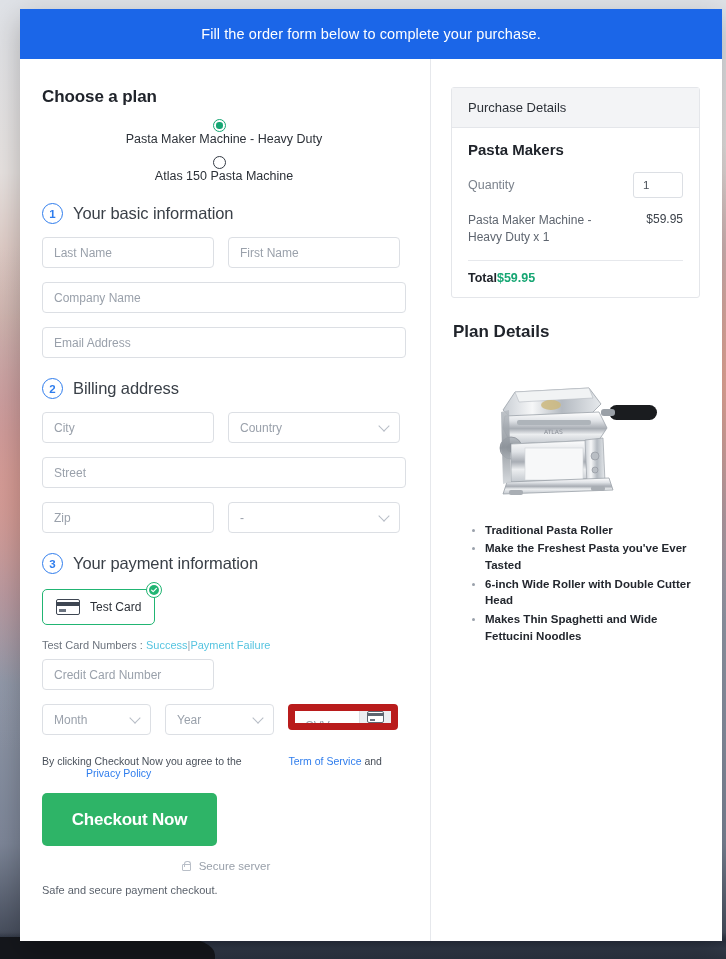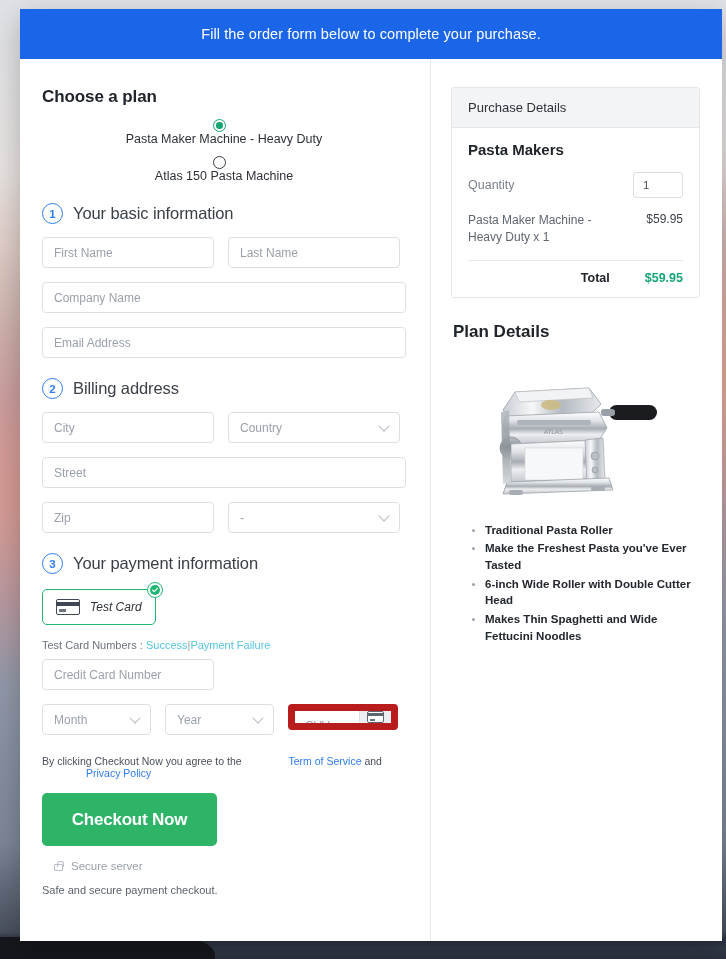--- a/index.html
+++ b/index.html
@@ -151,21 +151,21 @@
     width: 24px; height: 16px; border-radius: 2px;
     border: 1.6px solid #3e4652;
     margin-right: 10px; position: relative; background: #fff;
   }
   .card-glyph::before {
     content:""; position:absolute; left:0; right:0; top:2px; height:4px; background:#3e4652;
   }
   .card-glyph::after {
     content:""; position:absolute; left:2px; bottom:2px; width:7px; height:3px; background:#6b7380;
   }
-  .paytile-label { font-size: 12px; color: #2c3138; font-style: italic; }
+  .paytile-label { font-size: 12px; color: #2c3138; }
   .tick {
     position: absolute; right: -8px; top: -8px;
     width: 16px; height: 16px; border-radius: 50%;
     background: #fff; border: 1.4px solid #21b573;
     display: flex; align-items: center; justify-content: center;
   }
   .tick svg { display: block; }
 
   .testline { font-size: 11px; color: #6d747e; margin: 0 0 8px 0; }
   .testline a { color: #56c4e0; text-decoration: none; }
@@ -196,21 +196,21 @@
 
   .checkout {
     display: block;
     background: #2eb467; color: #fff;
     border: none; border-radius: 5px;
     width: 175px; height: 53px;
     font-size: 17px; font-weight: 700;
     font-family: "Liberation Sans", sans-serif;
     cursor: pointer; letter-spacing: -0.2px;
   }
-  .secure { display: flex; align-items: center; margin: 14px 0 12px 12px; }
+  .secure { display: flex; align-items: center; margin: 14px 0 12px 4px; justify-content: center; }
   .lock {
     width: 9px; height: 7px; border: 1.2px solid #b9bfc8; border-radius: 1px;
     position: relative; margin-right: 8px; margin-top: 3px;
   }
   .lock::before {
     content:""; position:absolute; left:1.6px; top:-4.2px; width:5px; height:5px;
     border: 1.2px solid #b9bfc8; border-bottom: none;
     border-radius: 3px 3px 0 0;
   }
   .secure-txt { font-size: 11.5px; color: #99a0aa; }
@@ -228,21 +228,21 @@
   .qty-label { font-size: 12.5px; color: #7b828c; }
   .qty-box {
     width: 50px; height: 26px; border: 1px solid #dcdfe4; border-radius: 3px;
     background: #fff; font-size: 11.5px; color: #4a5058; text-align: left;
     padding: 0 9px; outline: none; font-family: "Liberation Sans", sans-serif;
   }
   .li-row { display: flex; justify-content: space-between; gap: 10px; margin-bottom: 13px; }
   .li-name { font-size: 12px; color: #5e656f; line-height: 1.45; max-width: 145px; }
   .li-price { font-size: 12px; color: #3c424a; white-space: nowrap; }
   .pd-sep { border-top: 1px solid #e6e8ec; margin: 0 0 10px 0; }
-  .tot-row { display: flex; justify-content: flex-end; align-items: center; gap: 35px; }
+  .tot-row { display: flex; justify-content: flex-start; align-items: center; }
   .tot-label { font-size: 12.5px; font-weight: 700; color: #20242b; }
   .tot-val { font-size: 12.5px; font-weight: 700; color: #16a673; }
 
   .plan-head { font-size: 17px; font-weight: 700; color: #20242b; margin: 24px 0 16px 2px; }
   .prod-img { display: block; margin: 0 auto; }
   ul.feat { margin: 14px 0 0 0; padding-left: 34px; }
   ul.feat li {
     font-size: 11.5px; font-weight: 700; color: #23272e;
     line-height: 1.45; margin-bottom: 2px;
   }
@@ -276,22 +276,22 @@
         <span class="radio-label">Atlas 150 Pasta Machine</span>
       </div>
 
       
       <div class="step">
         <span class="step-num">1</span>
         <span class="step-title">Your basic information</span>
       </div>
 
       <div class="frow">
+        <input class="fld half" placeholder="Last Name" style="">
         <input class="fld half" placeholder="First Name" style="">
-        <input class="fld half" placeholder="Last Name" style="">
       </div>
       <div class="frow">
         <input class="fld full" placeholder="Company Name" style="">
       </div>
       <div class="frow">
         <input class="fld full" placeholder="Email Address" style="">
       </div>
 
       
       <div class="step">

